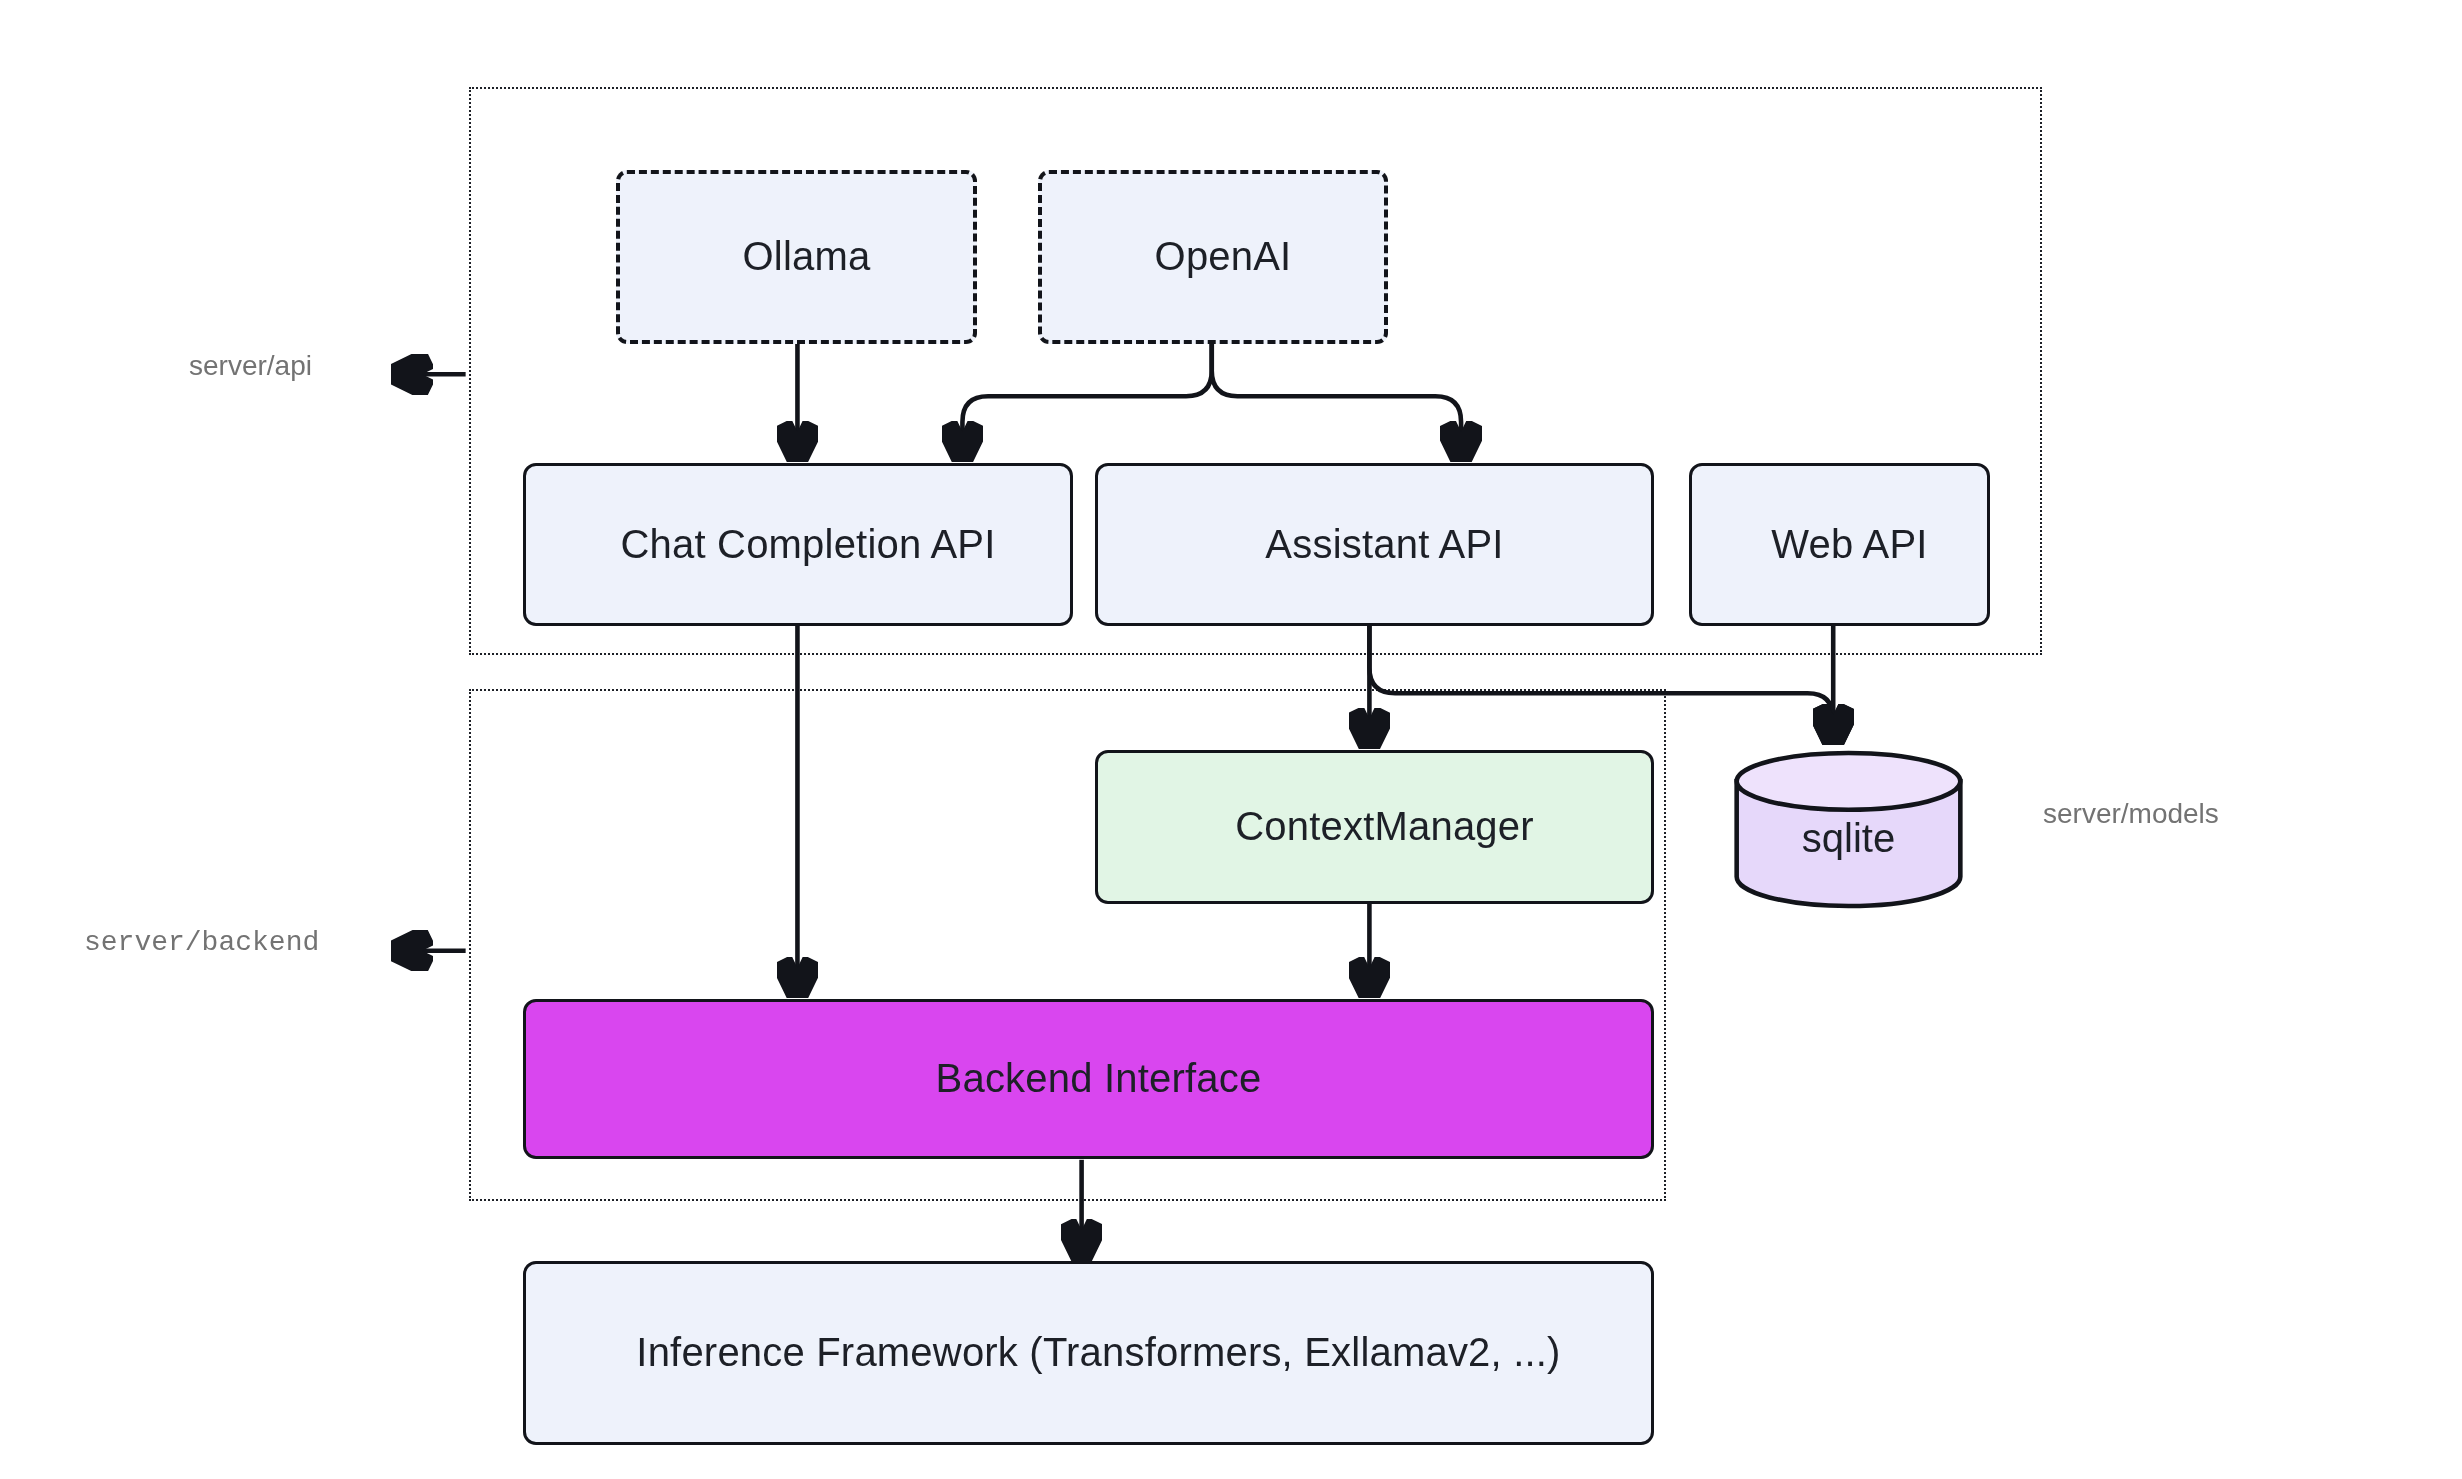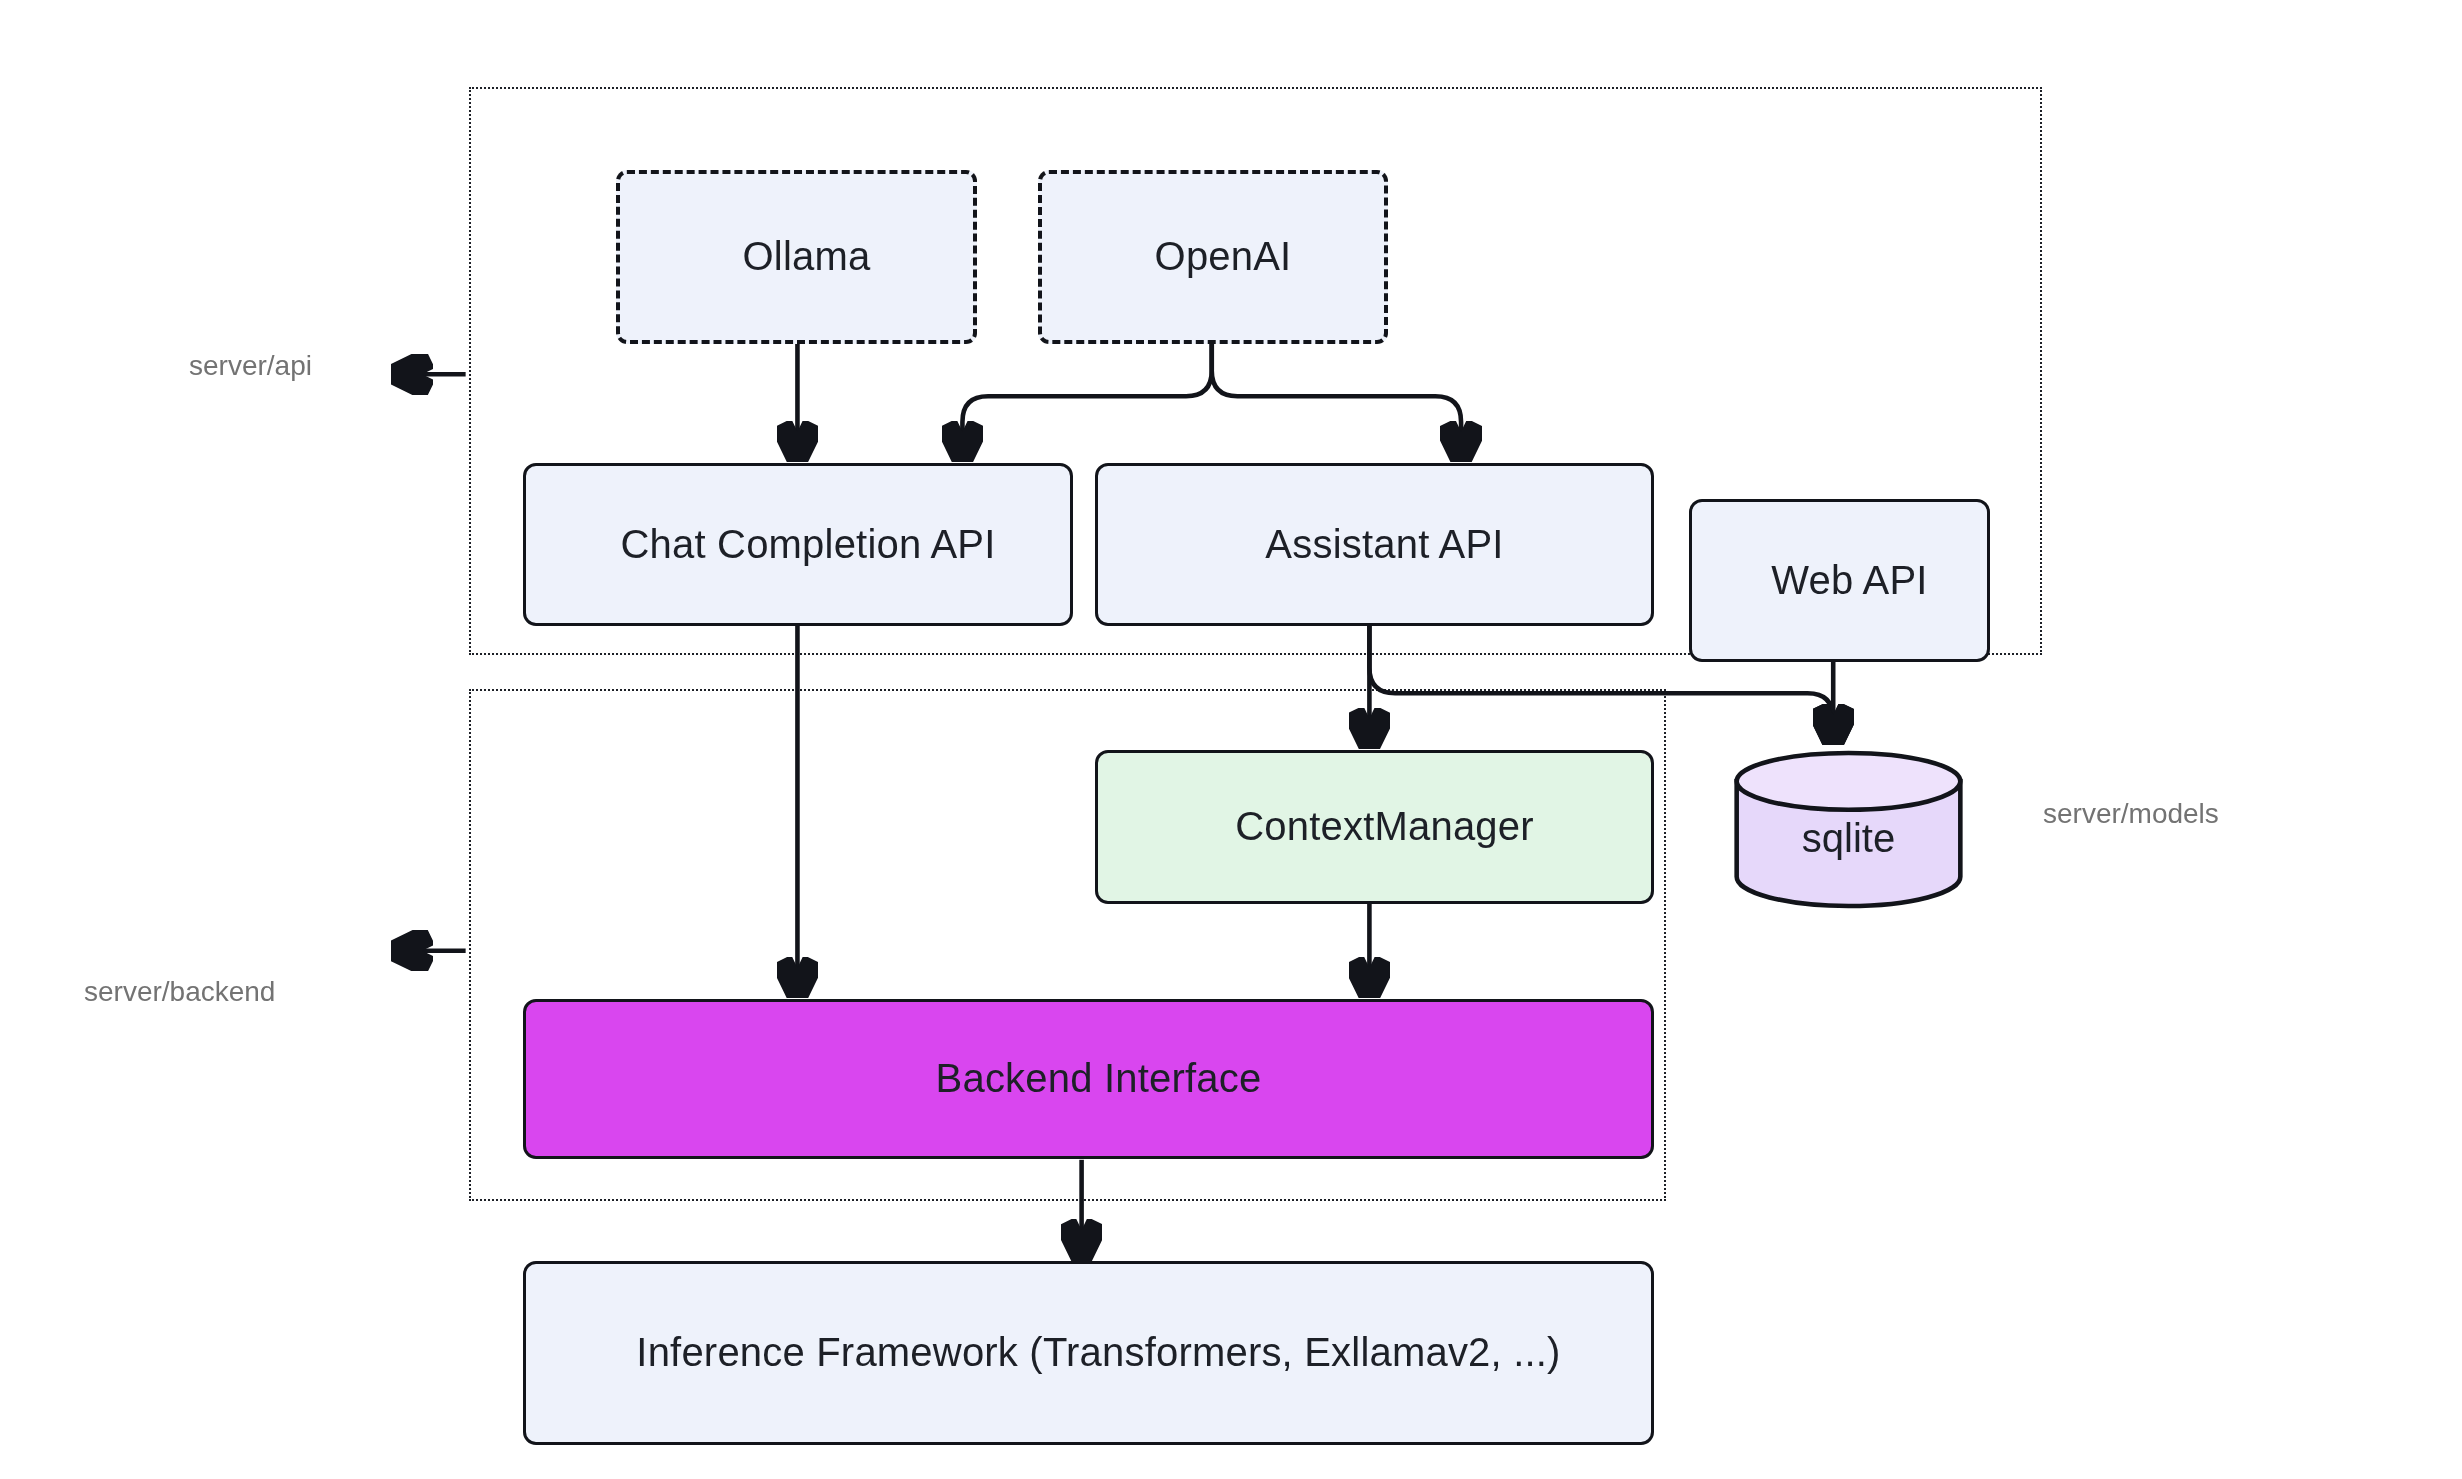--- a/index.html
+++ b/index.html
@@ -160,21 +160,21 @@
   </div>
 
   <div class="node blue" style="left:523px; top:463px; width:550px; height:163px;">
     <span>Chat Completion API</span>
   </div>
 
   <div class="node blue" style="left:1095px; top:463px; width:559px; height:163px;">
     <span>Assistant API</span>
   </div>
 
-  <div class="node blue" style="left:1689px; top:463px; width:301px; height:163px;margin-top:36px;">
+  <div class="node blue" style="left:1689px; top:463px; width:301px; height:163px;">
     <span>Web API</span>
   </div>
 
   <div class="node green" style="left:1095px; top:750px; width:559px; height:154px;">
     <span class="label-lines">
       <span>ContextManager</span>
     </span>
   </div>
 
   <div class="cylinder" style="left:1733px; top:750px; width:231px; height:158px;">
@@ -190,21 +190,21 @@
   </div>
 
   <div class="node blue" style="left:523px; top:1261px; width:1131px; height:184px;">
     <span>Inference Framework (Transformers, Exllamav2, ...)</span>
   </div>
 
   <div class="side-label" style="left:189px; top:350px;">
     <span>server/api</span>
   </div>
 
-  <div class="side-label" style="left:84px; top:976px;">
+  <div class="side-label" style="left:84px; top:927px;font-family:Liberation Mono, monospace;">
     <span>server/backend</span>
   </div>
 
   <div class="side-label" style="left:2043px; top:798px;">
     <span>server/models</span>
   </div>
 
 </div>
 
 

